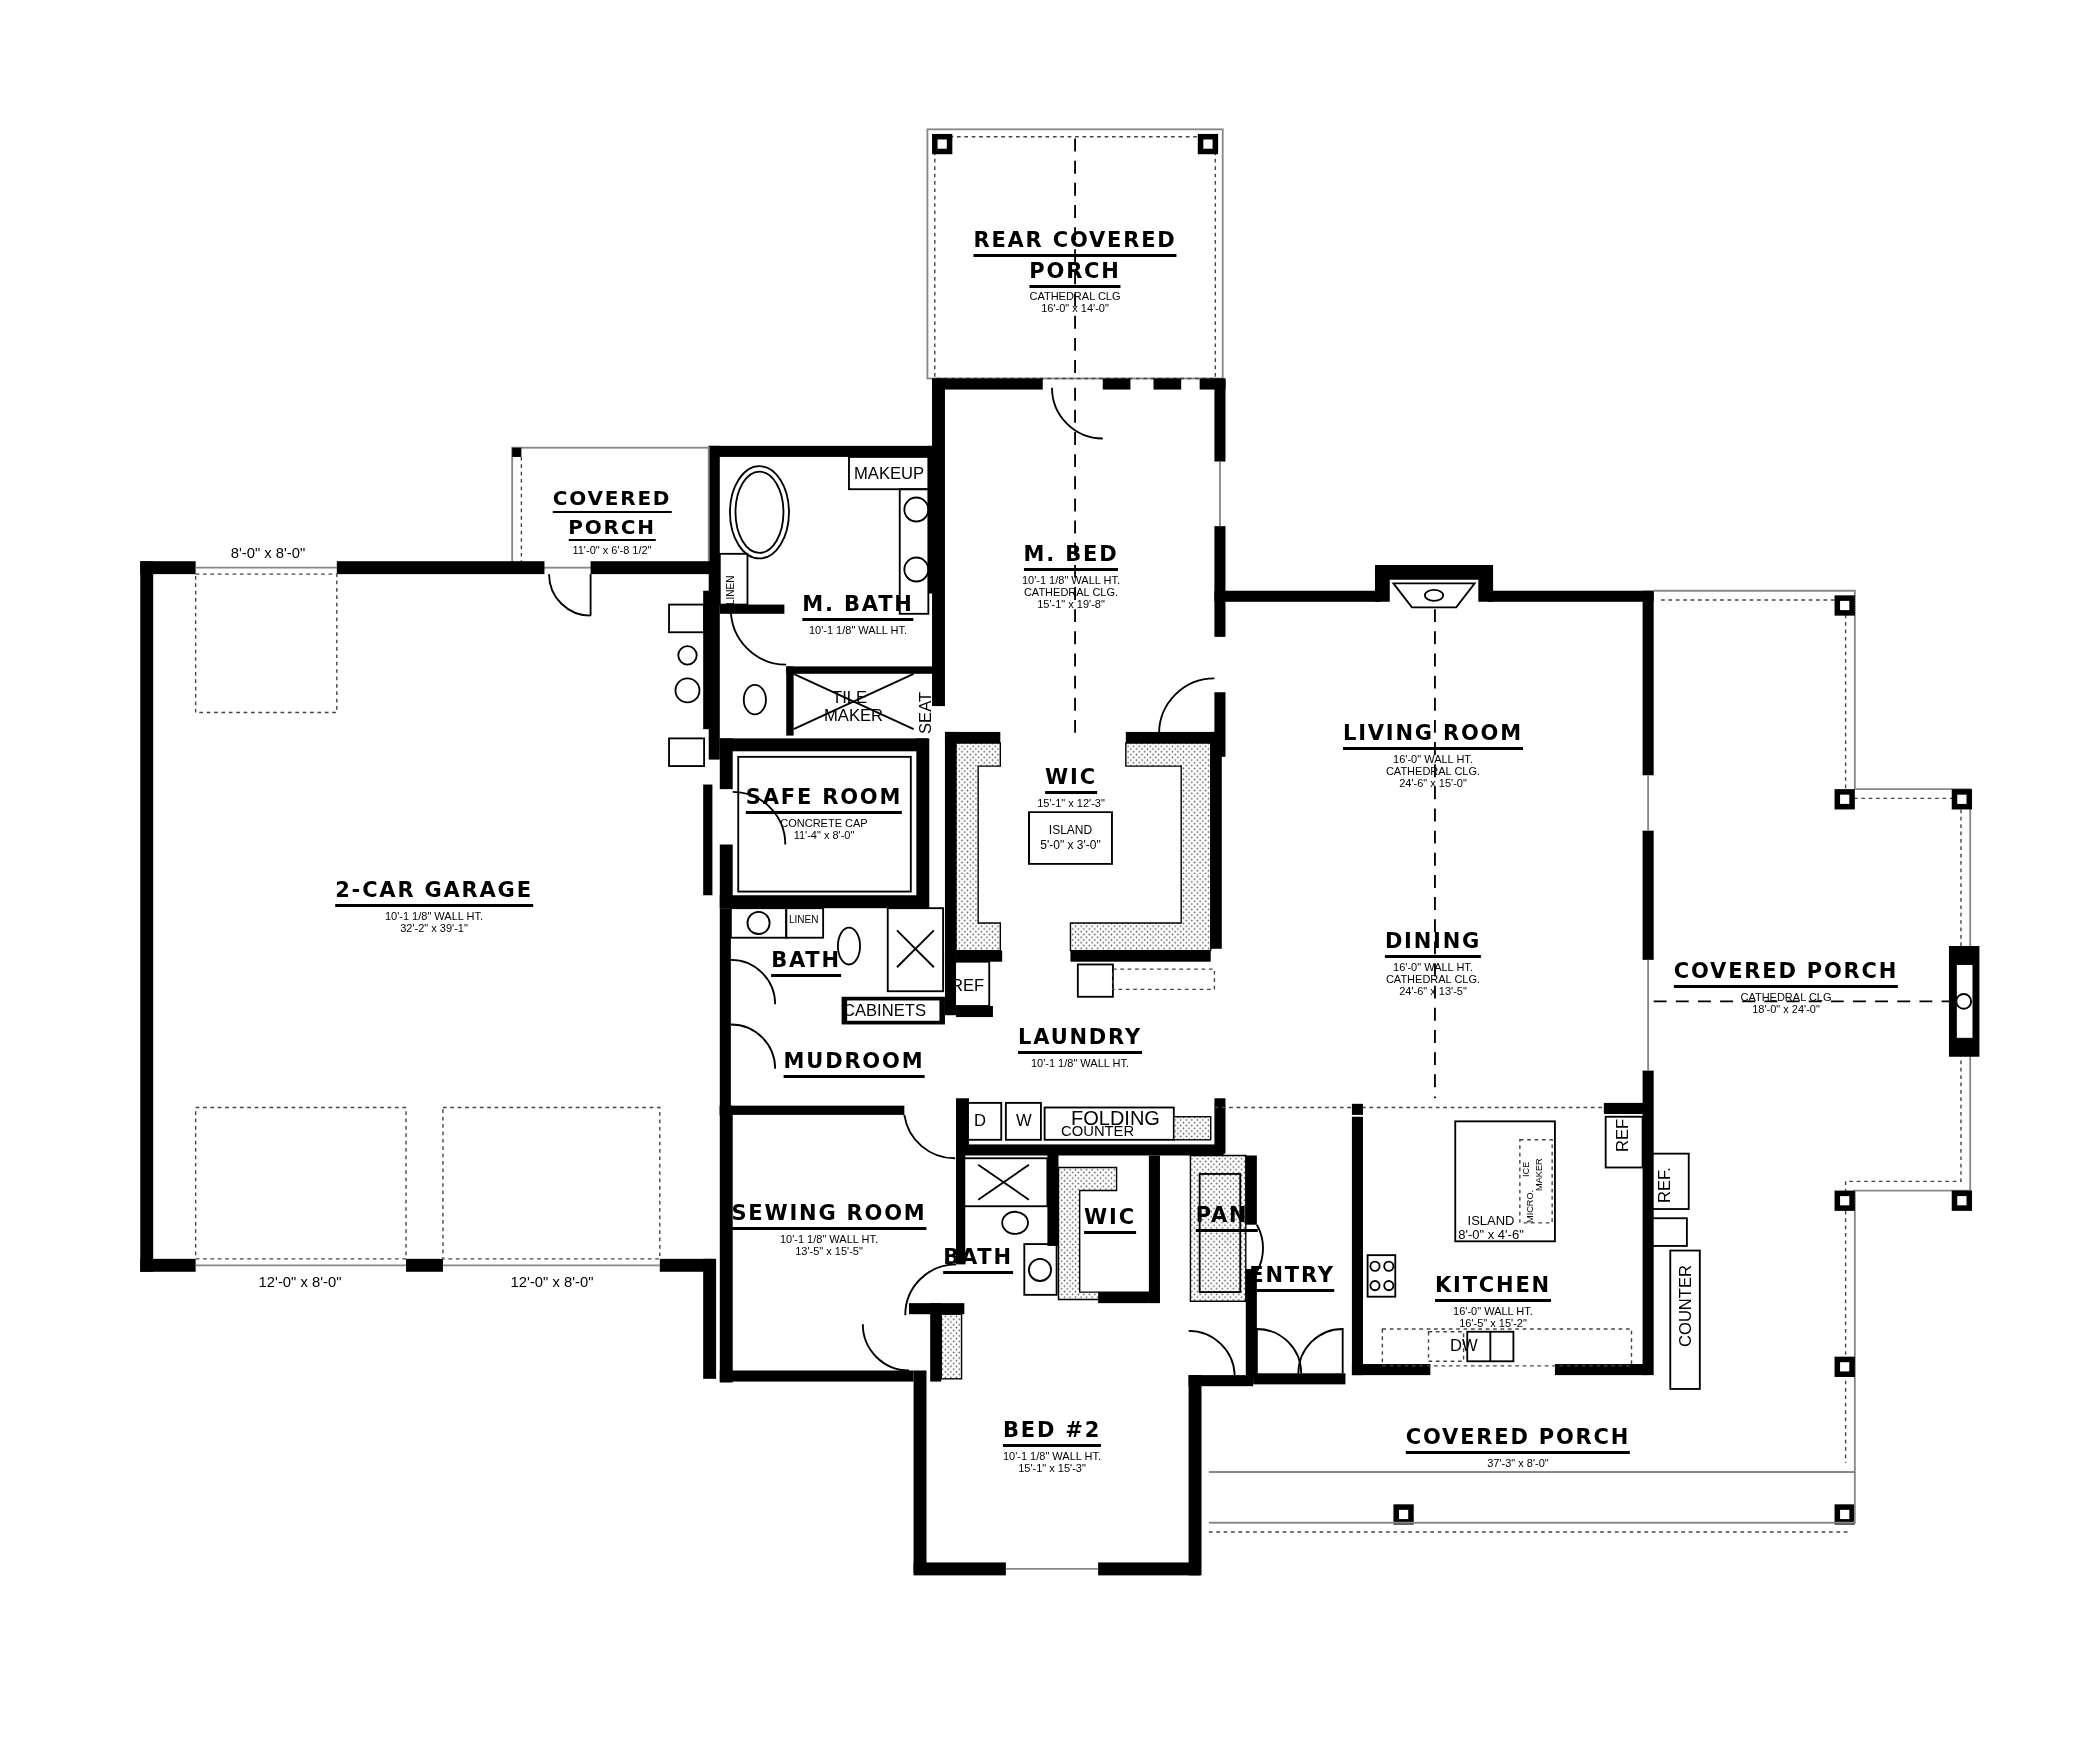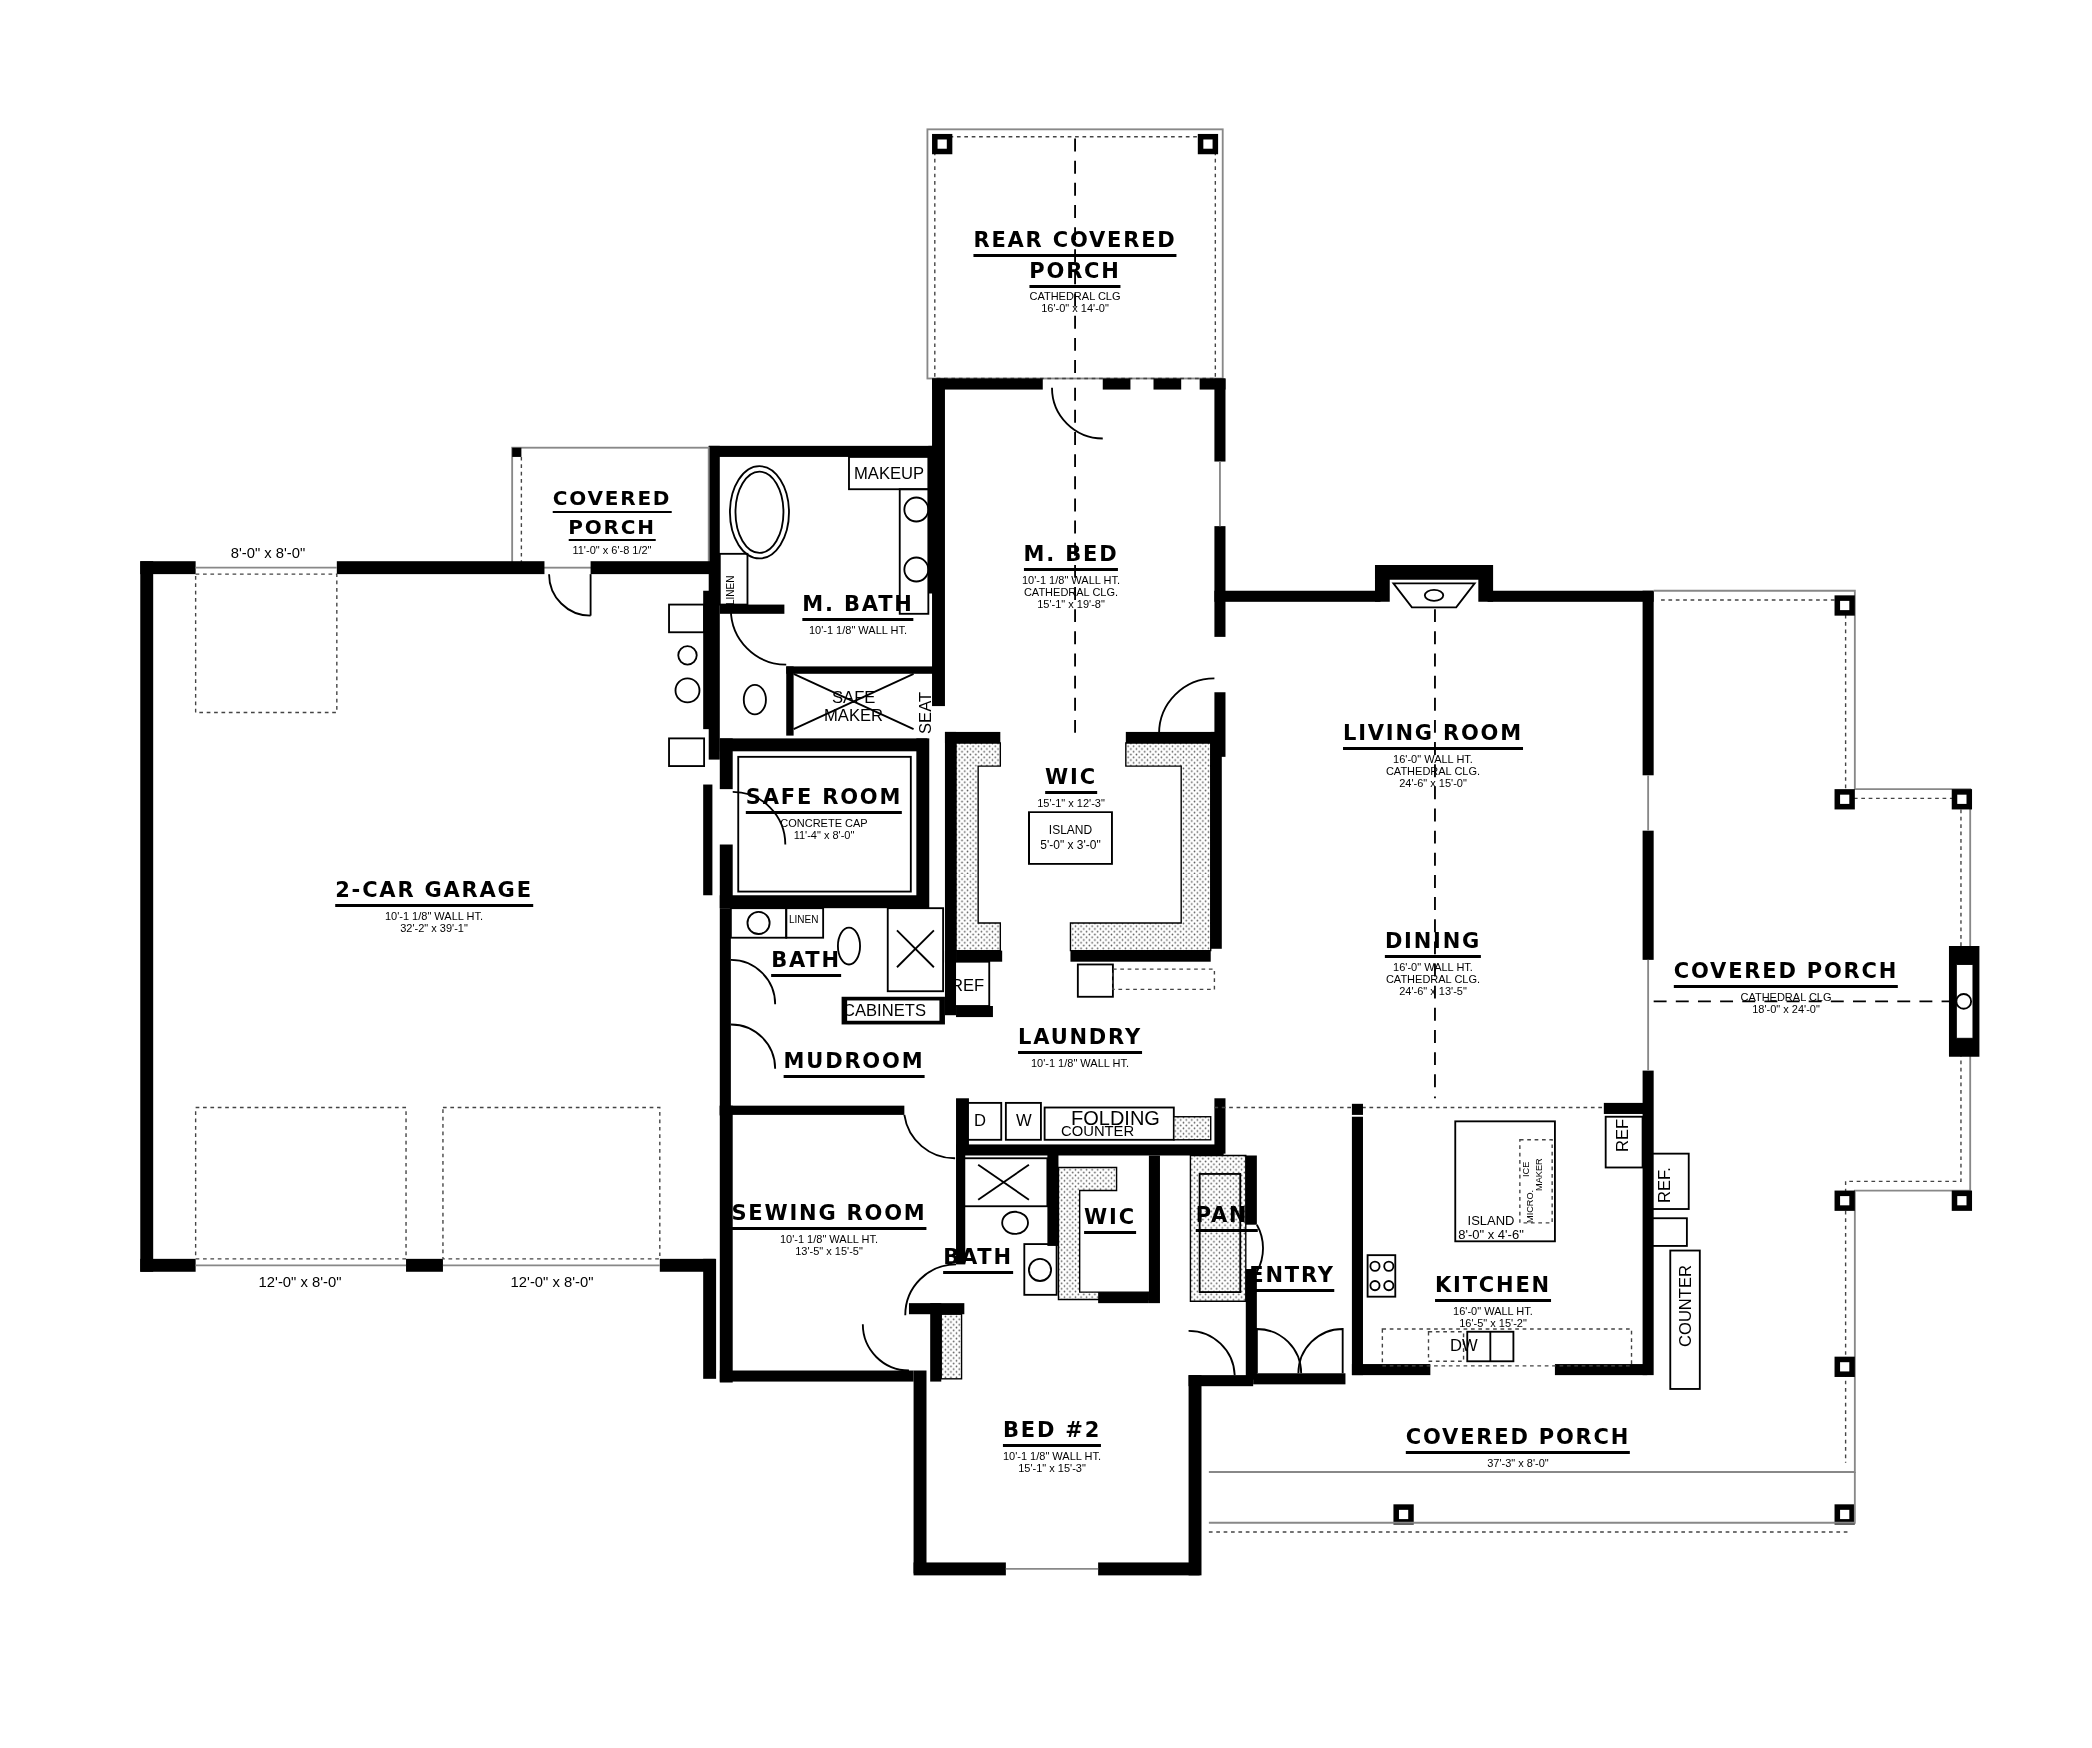--- a/index.html
+++ b/index.html
@@ -384,21 +384,21 @@
   <span class="sub">15'-1" x 15'-3"</span>
 </div>
 
 <div class="label" style="left:1518px;top:1426px;">
   <span class="room-name">COVERED PORCH</span>
   <span class="sub">37'-3" x 8'-0"</span>
 </div>
 
 <span class="tag" style="left:854px;top:464px;">MAKEUP</span>
 <span class="tag v" style="left:725px;top:605px;font-size:10px;">LINEN</span>
-<span class="tag" style="left:832px;top:688px;">SAFE</span>
+<span class="tag" style="left:832px;top:688px;">TILE</span>
 <span class="tag" style="left:824px;top:706px;">MAKER</span>
 <span class="tag v" style="left:916px;top:734px;">SEAT</span>
 <span class="tag" style="left:789px;top:914px;font-size:10px;">LINEN</span>
 <span class="tag" style="left:951px;top:976px;">REF</span>
 <span class="tag" style="left:843px;top:1001px;">CABINETS</span>
 <span class="tag" style="left:974px;top:1111px;">D</span>
 <span class="tag" style="left:1016px;top:1111px;">W</span>
 <span class="tag" style="left:1071px;top:1107px;font-size:20px;">FOLDING</span>
 <span class="tag" style="left:1061px;top:1123px;font-size:14.8px;">COUNTER</span>
 <span class="tag v" style="left:1521px;top:1177px;font-size:9.2px;">ICE</span>

